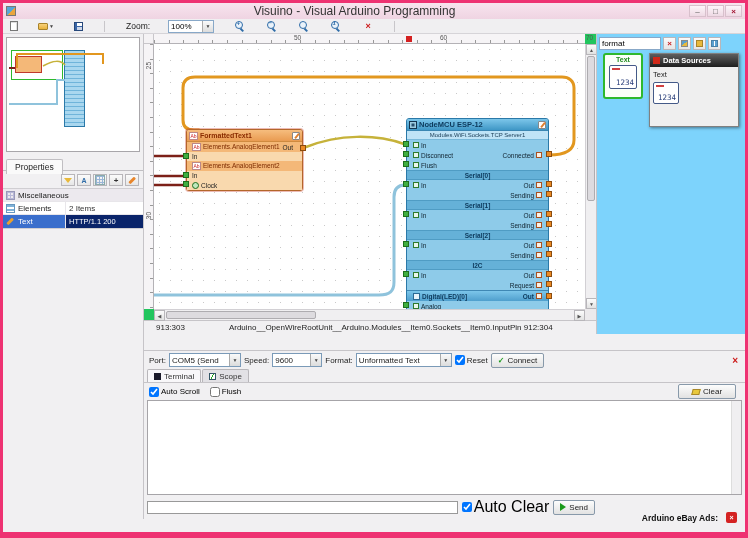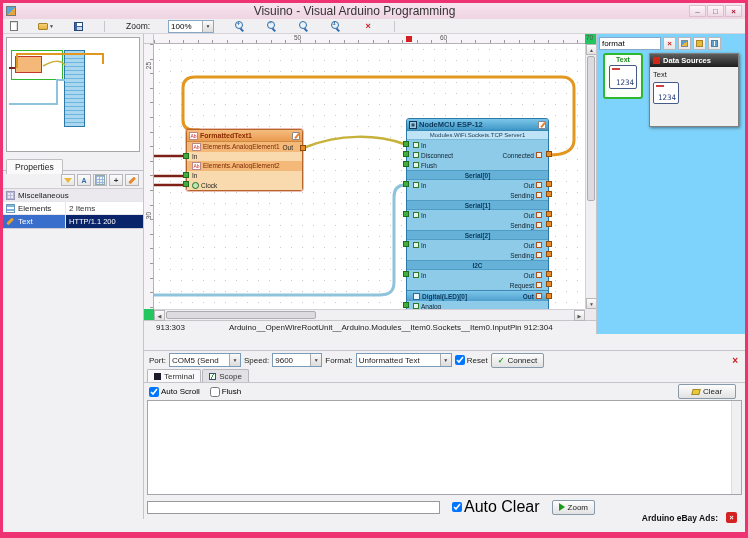--- a/index.html
+++ b/index.html
@@ -162,21 +162,21 @@
   .tab{height:13px;padding:0 6px;font-size:8px;display:flex;align-items:center;gap:3px;border:1px solid #b8b6ba;border-bottom:none;background:#e2e1e5;border-radius:2px 2px 0 0;color:#333;}
   .tab.active{background:#f8f7f9;}
   .tab-ic{width:7px;height:7px;flex:none;}
   .tab-ic.terminal{background:#1a1a2a;}
   .tab-ic.scope{background:#fff;border:1px solid #356;background-image:linear-gradient(120deg,transparent 40%,#2a2 40%,#2a2 55%,transparent 55%);}
   .term-controls{height:17px;display:flex;align-items:center;gap:10px;padding:0 5px;font-size:8px;flex:none;}
   .clear-btn{margin-left:auto;margin-right:4px;width:58px;justify-content:center;}
   .eraser-ic{width:8px;height:6px;background:#e8c83c;border:1px solid #a8882a;transform:skewX(-15deg);}
   .term-area{flex:1;margin:0 3px;background:#fff;border:1px solid #a6a4a8;position:relative;}
   .term-scroll{position:absolute;right:0;top:0;bottom:0;width:10px;background:#f0eff1;border-left:1px solid #ddd;}
-  .send-row{height:24px;display:flex;align-items:center;gap:12px;padding:2px 150px 2px 3px;flex:none;}
+  .send-row{height:24px;display:flex;align-items:center;gap:4px;padding:2px 150px 2px 3px;flex:none;}
   .send-input{flex:1;height:13px;border:1px solid #999;background:#fff;font-size:8px;padding:0 2px;font-family:inherit;}
   .ads{position:absolute;right:8px;bottom:9px;display:flex;align-items:center;gap:8px;font-size:8.5px;font-weight:bold;color:#111;z-index:9;}
   .ads-ic{width:11px;height:11px;background:#d42222;border-radius:2px;color:#fff;font-size:7px;line-height:11px;text-align:center;font-weight:bold;}
 </style>
 </head>
 <body>
 
 <div class="window">
 
   <div class="titlebar">
@@ -584,21 +584,21 @@
         </div>
 
         <div class="send-row">
           <input class="send-input" value="" style="">
           <label class="chk">
             <input type="checkbox" checked="" style="">
             <span>Auto Clear</span>
           </label>
           <button class="push-btn">
             <span class="green-arrow"></span>
-            <span>Zoom</span>
+            <span>Send</span>
           </button>
         </div>
       </div>
     </div>
   </div>
 
   <div class="ads">
     <span>Arduino eBay Ads:</span>
     <span class="ads-ic">×</span>
   </div>

